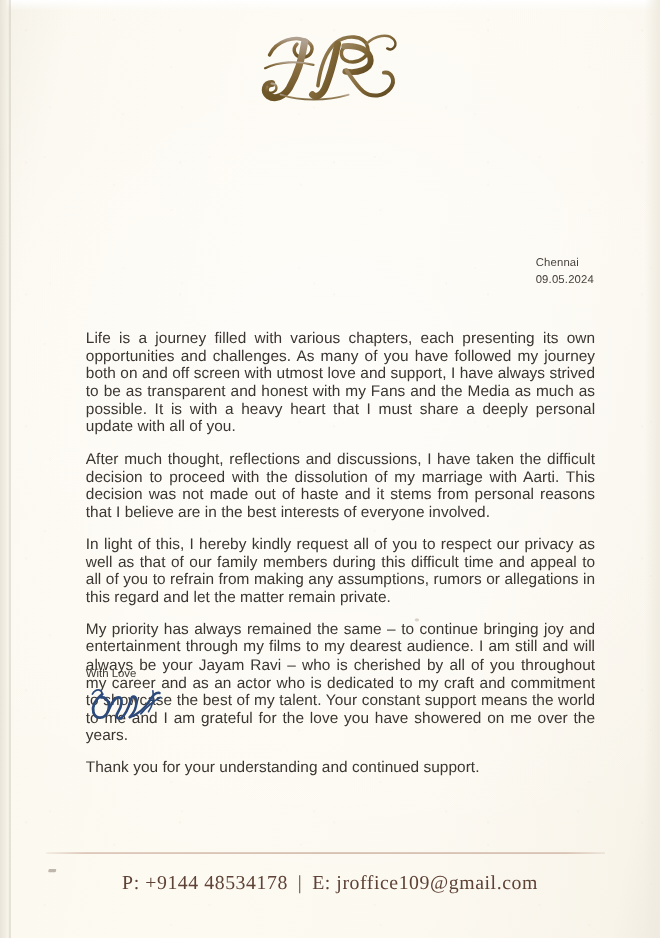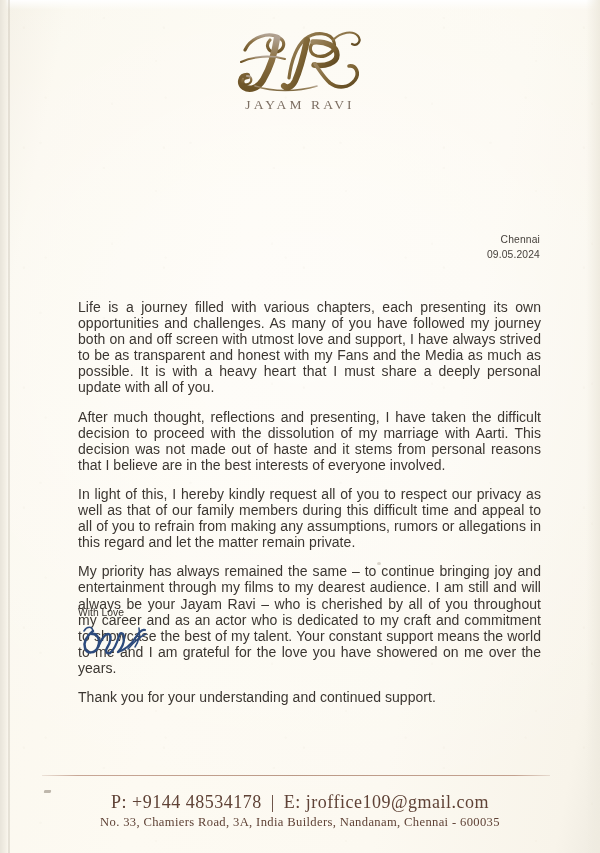--- a/index.html
+++ b/index.html
@@ -91,21 +91,21 @@
     letter-spacing: 3.1px;
     color: #7d6f63;
     white-space: nowrap;
   }
 
   
   .dateline {
     position: absolute;
     right: 60px;
     top: 232px;
-    text-align: right;
+    text-align: left;
     font-size: 10.3px;
     line-height: 15px;
     color: #46413c;
     letter-spacing: .15px;
   }
 
   
   .body-copy {
     position: absolute;
     left: 78px;
@@ -238,31 +238,30 @@
 
             <path d="M90 36 C95 43, 99 50, 105 55 C113 61, 124 60, 130 52 C135 45, 131 37, 124 38" stroke="url(#goldB)" stroke-width="3.6"></path>
 
             <path d="M108 12 C116 4, 128 2, 133 8 C137 13, 132 19, 127 16" stroke="url(#goldB)" stroke-width="2.2"></path>
 
             <path d="M30 58 C48 64, 72 64, 92 58" stroke="url(#goldA)" stroke-width="1.6" opacity=".85"></path>
           </g>
         </svg>
       </span>
     </div>
-    <div class="brand-name">JAYAM RAVI</div>
   </div>
 
   <div class="dateline">
     <div>Chennai</div>
     <div>09.05.2024</div>
   </div>
 
   <div class="body-copy">
     <p class="para">Life is a journey filled with various chapters, each presenting its own opportunities and challenges. As many of you have followed my journey both on and off screen with utmost love and support, I have always strived to be as transparent and honest with my Fans and the Media as much as possible. It is with a heavy heart that I must share a deeply personal update with all of you.</p>
-    <p class="para">After much thought, reflections and presenting, I have taken the difficult decision to proceed with the dissolution of my marriage with Aarti. This decision was not made out of haste and it stems from personal reasons that I believe are in the best interests of everyone involved.</p>
+    <p class="para">After much thought, reflections and discussions, I have taken the difficult decision to proceed with the dissolution of my marriage with Aarti. This decision was not made out of haste and it stems from personal reasons that I believe are in the best interests of everyone involved.</p>
     <p class="para">In light of this, I hereby kindly request all of you to respect our privacy as well as that of our family members during this difficult time and appeal to all of you to refrain from making any assumptions, rumors or allegations in this regard and let the matter remain private.</p>
     <p class="para">My priority has always remained the same – to continue bringing joy and entertainment through my films to my dearest audience. I am still and will always be your Jayam Ravi – who is cherished by all of you throughout my career and as an actor who is dedicated to my craft and commitment to showcase the best of my talent. Your constant support means the world to me and I am grateful for the love you have showered on me over the years.</p>
     <p class="para thanks">Thank you for your understanding and continued support.</p>
   </div>
 
   <div class="speck"></div>
 
   <div class="signoff">
     <div class="signoff-label">With Love</div>
     <div class="signature">
@@ -289,16 +288,15 @@
   <div class="smudge"></div>
 
   <div class="footer">
     <div class="footer-line1">
       <span>P:</span>
       <span>+9144 48534178</span>
       <span class="footer-sep">|</span>
       <span>E:</span>
       <span>jroffice109@gmail.com</span>
     </div>
-    <div class="footer-line2">No. 33, Chamiers Road, 3A, India Builders, Nandanam, Chennai - 600035</div>
   </div>
 
 </div>
 
 </body></html>

